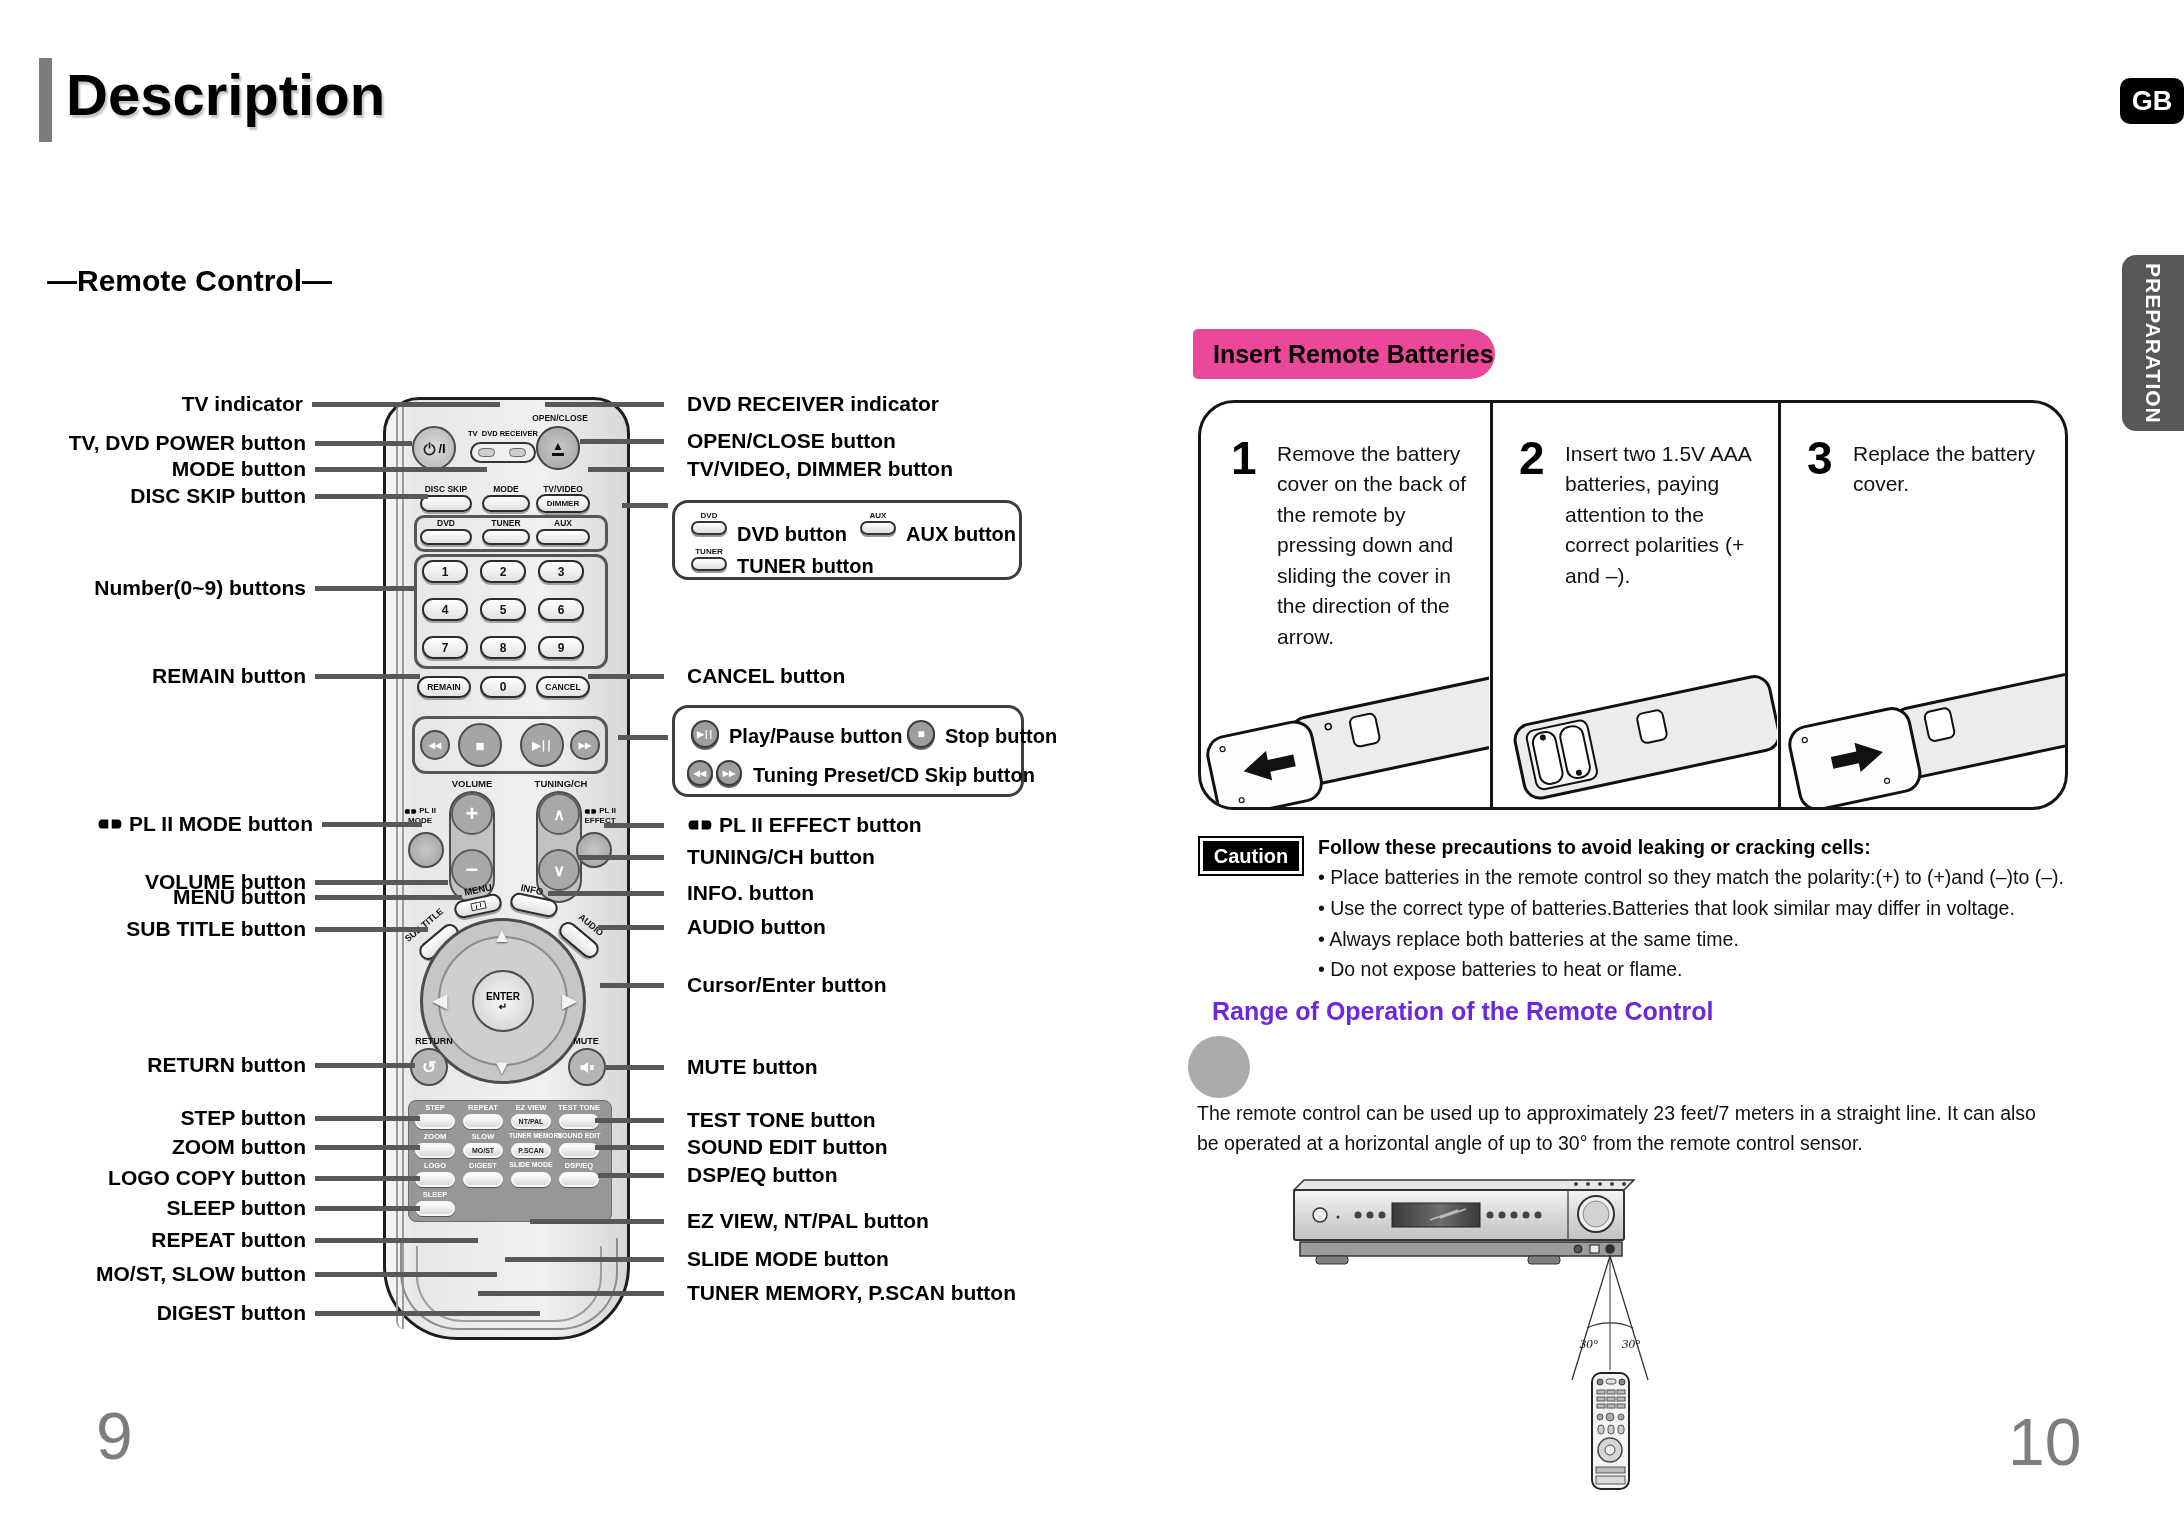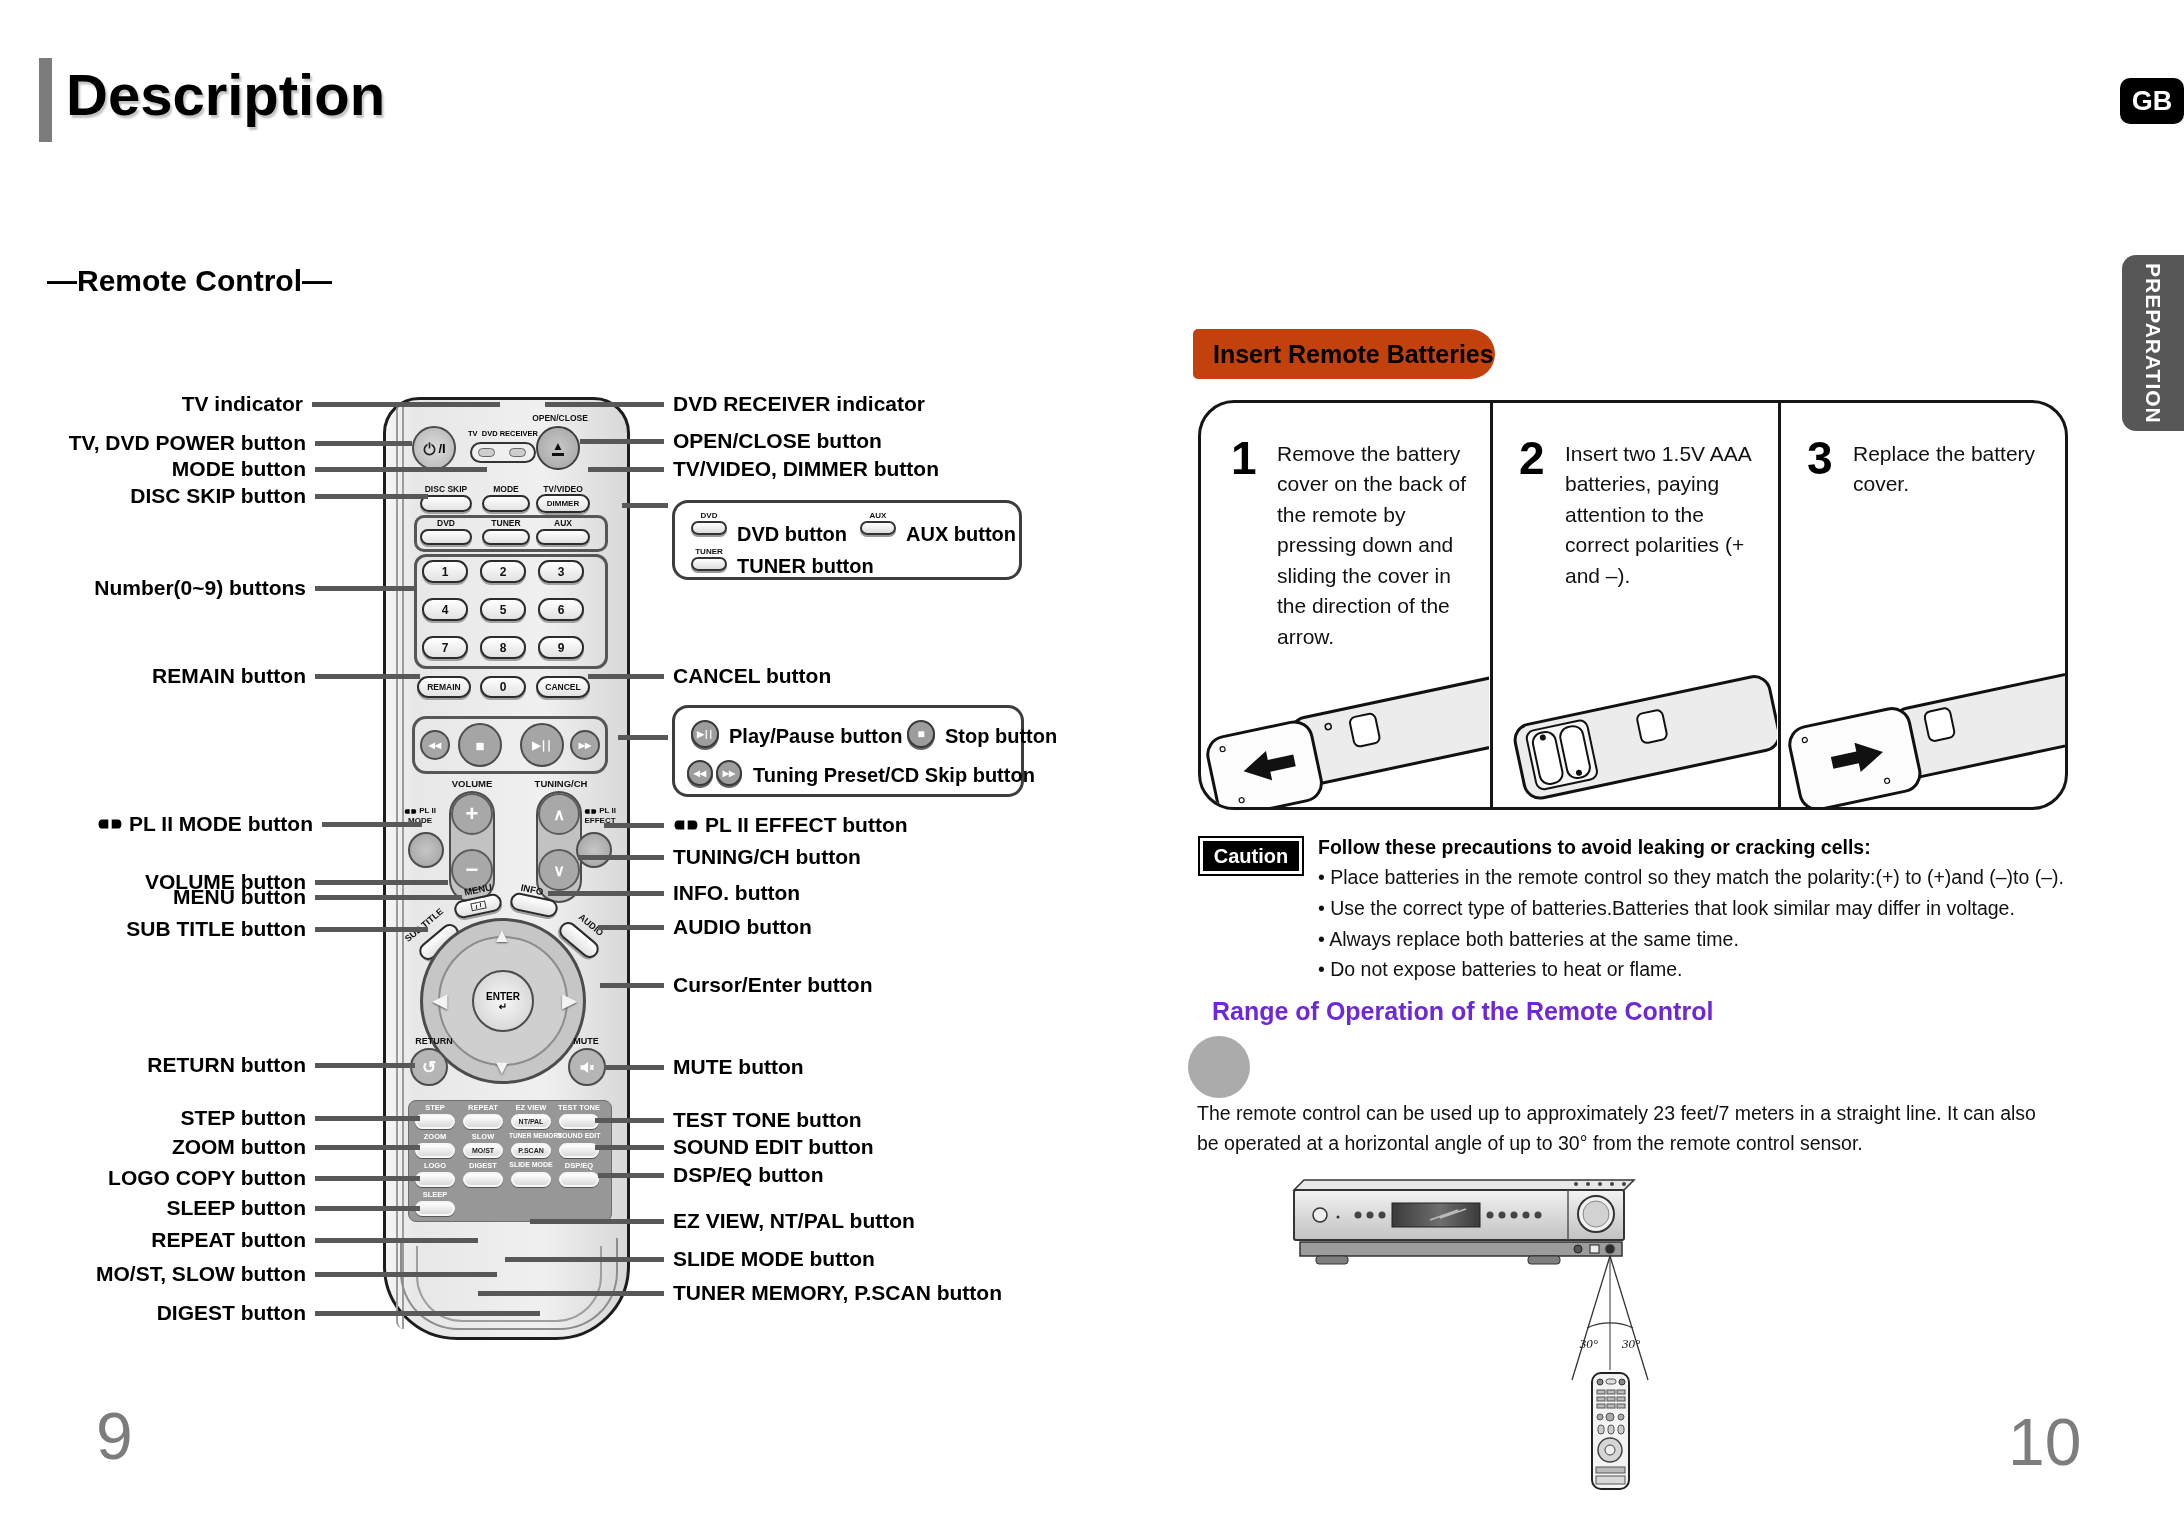--- a/index.html
+++ b/index.html
@@ -2,21 +2,21 @@
 <html><head>
 <meta charset="utf-8">
 <style>
 :root{--f:"Liberation Sans",sans-serif}
 *{box-sizing:border-box;margin:0;padding:0}
 body{background:#fff;font-family:var(--f)}
 .page{position:relative;width:2184px;height:1523px;background:#fff;overflow:hidden}
 .a{position:absolute}
 .co{position:absolute;display:flex;align-items:center;height:24px;font:bold 21px/1.05 var(--f);color:#000;z-index:3}
 .co .t{flex:1;text-align:right;white-space:nowrap;display:flex;justify-content:flex-end;align-items:center;gap:6px}
-.co.r .t{flex:none;text-align:right;margin-left:9px}
+.co.r .t{flex:none;text-align:right;margin-left:23px}
 .co .cl{height:5px;background:#585858;margin-left:9px;flex:none}
 .co.r .cl{margin-left:0}
 .dolby{width:26px;height:12px;flex:none}
 .remote{position:absolute;left:383px;top:397px;width:247px;height:943px;border:3px solid #1d1d1d;border-radius:36px 36px 74px 74px;background:linear-gradient(90deg,#f6f6f6,#e7e7e7 12%,#f0f0f0 65%,#d8d8d8);z-index:1}
 .rlabel{position:absolute;text-align:center;font-weight:bold;color:#111;white-space:nowrap}
 .key{position:absolute;background:linear-gradient(#ffffff,#e2e2e2);border:2px solid #2c2c2c;border-radius:11px;display:flex;align-items:center;justify-content:center;font-weight:bold;color:#111;box-shadow:0 2px 0 #9f9f9f}
 .circ{position:absolute;border-radius:50%;display:flex;align-items:center;justify-content:center;font-weight:bold}
 .outl{position:absolute;border:3px solid #565656;border-radius:12px}
 .gbtn{position:absolute;background:linear-gradient(#ffffff,#d9d9d9);border:2px solid #f7f7f7;border-radius:8px;display:flex;align-items:center;justify-content:center;font:bold 7px var(--f);color:#222;box-shadow:0 1px 0 #555}
 .plabel{position:absolute;font:bold 7.5px var(--f);color:#fff;text-align:center;white-space:nowrap}
@@ -376,21 +376,21 @@
       <div class="gbtn" style="left:102px;top:71px;width:40px;height:15px"></div>
       <div class="gbtn" style="left:150px;top:71px;width:40px;height:15px"></div>
       <div class="plabel" style="left:4px;top:89px;width:44px">SLEEP</div>
       <div class="gbtn" style="left:6px;top:100px;width:40px;height:15px"></div>
     </div>
 
     <div class="a" style="left:14px;top:838px;width:218px;height:92px;border:2.5px solid #8d8d8d;border-top:none;border-radius:0 0 58px 58px"></div>
     <div class="a" style="left:30px;top:846px;width:186px;height:76px;border:2px solid #9e9e9e;border-top:none;border-radius:0 0 46px 46px"></div>
   </div>
 
-  <div class="a" style="left:1193px;top:329px;width:302px;height:50px;background:#c2410c;border-radius:5px 25px 25px 5px">
+  <div class="a" style="left:1193px;top:329px;width:302px;height:50px;background:#ec4899;border-radius:5px 25px 25px 5px">
     <span style="display:block;padding-left:20px;font:bold 25px/50px var(--f);color:#000">Insert Remote Batteries</span>
   </div>
 
   <div class="a" style="left:1198px;top:400px;width:870px;height:410px;border:3px solid #151515;border-radius:36px;overflow:hidden;background:#fff">
     <div class="a" style="left:289px;top:0;width:3px;height:100%;background:#151515"></div>
     <div class="a" style="left:577px;top:0;width:3px;height:100%;background:#151515"></div>
 
     <div class="a stephead" style="left:30px;top:28px">1</div>
     <div class="a steptxt" style="left:76px;top:36px;width:200px">Remove the battery cover on the back of the remote by pressing down and sliding the cover in the direction of the arrow.</div>
     <div class="a stephead" style="left:318px;top:28px">2</div>

